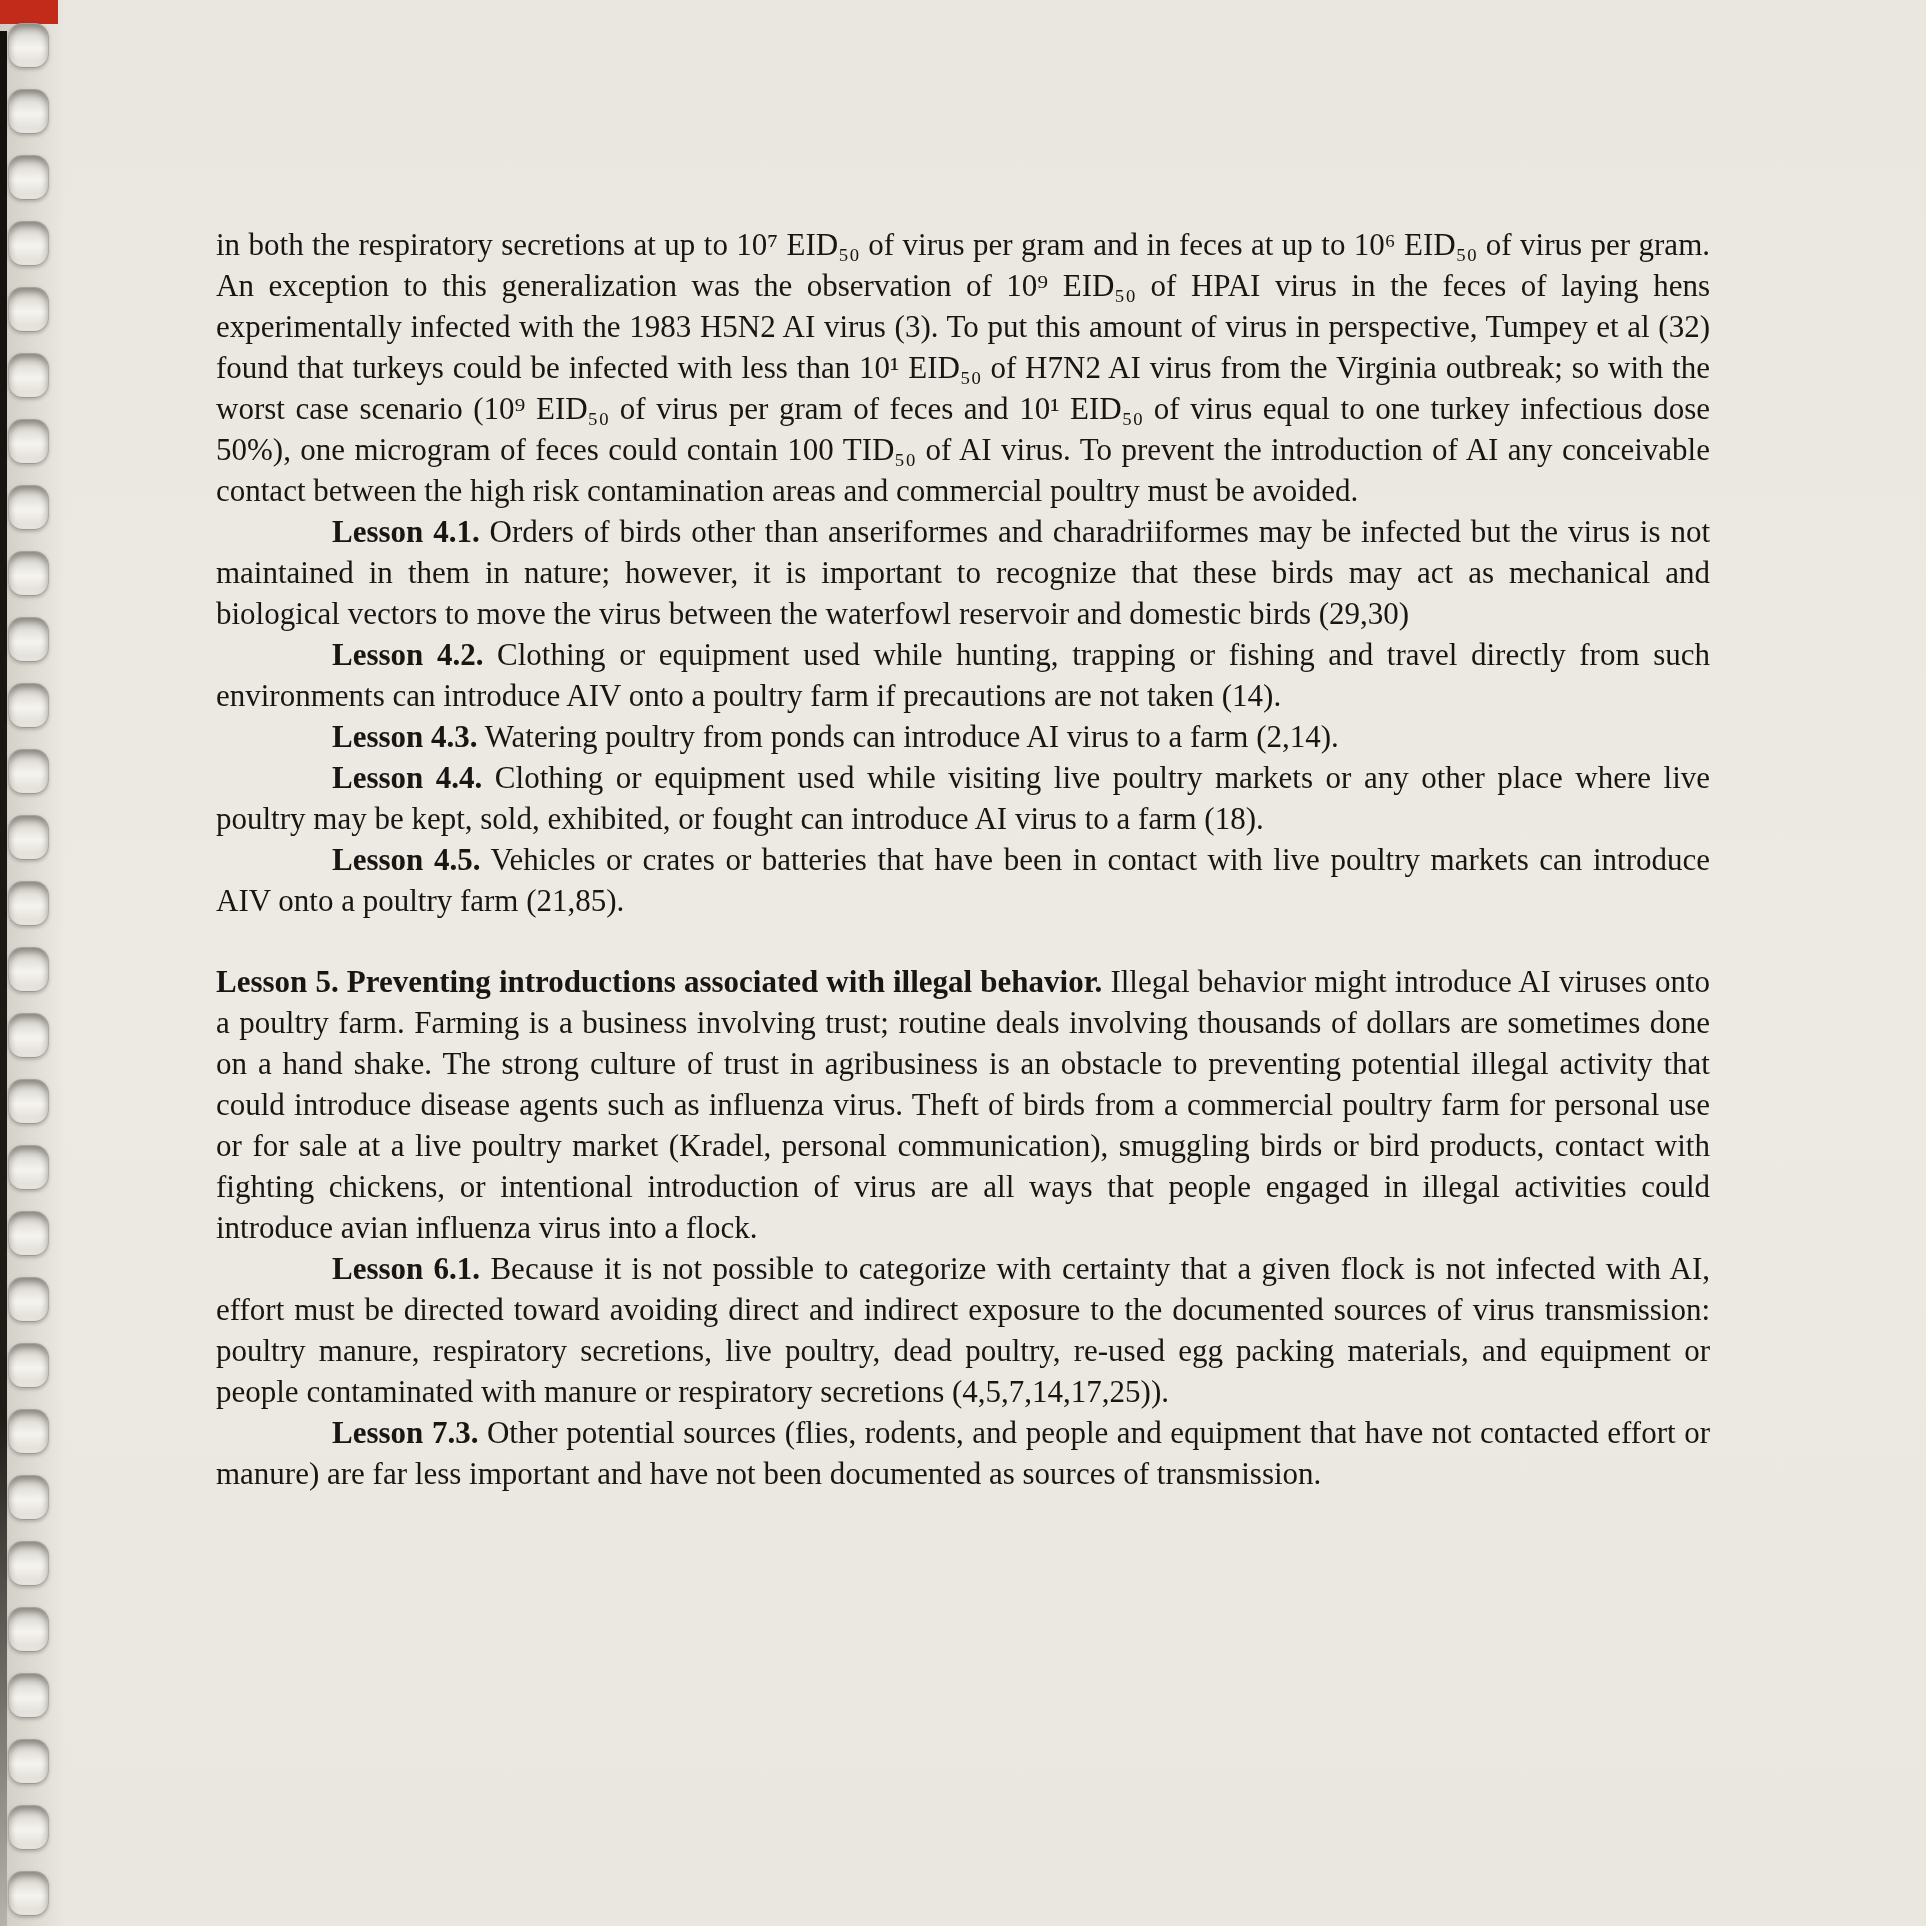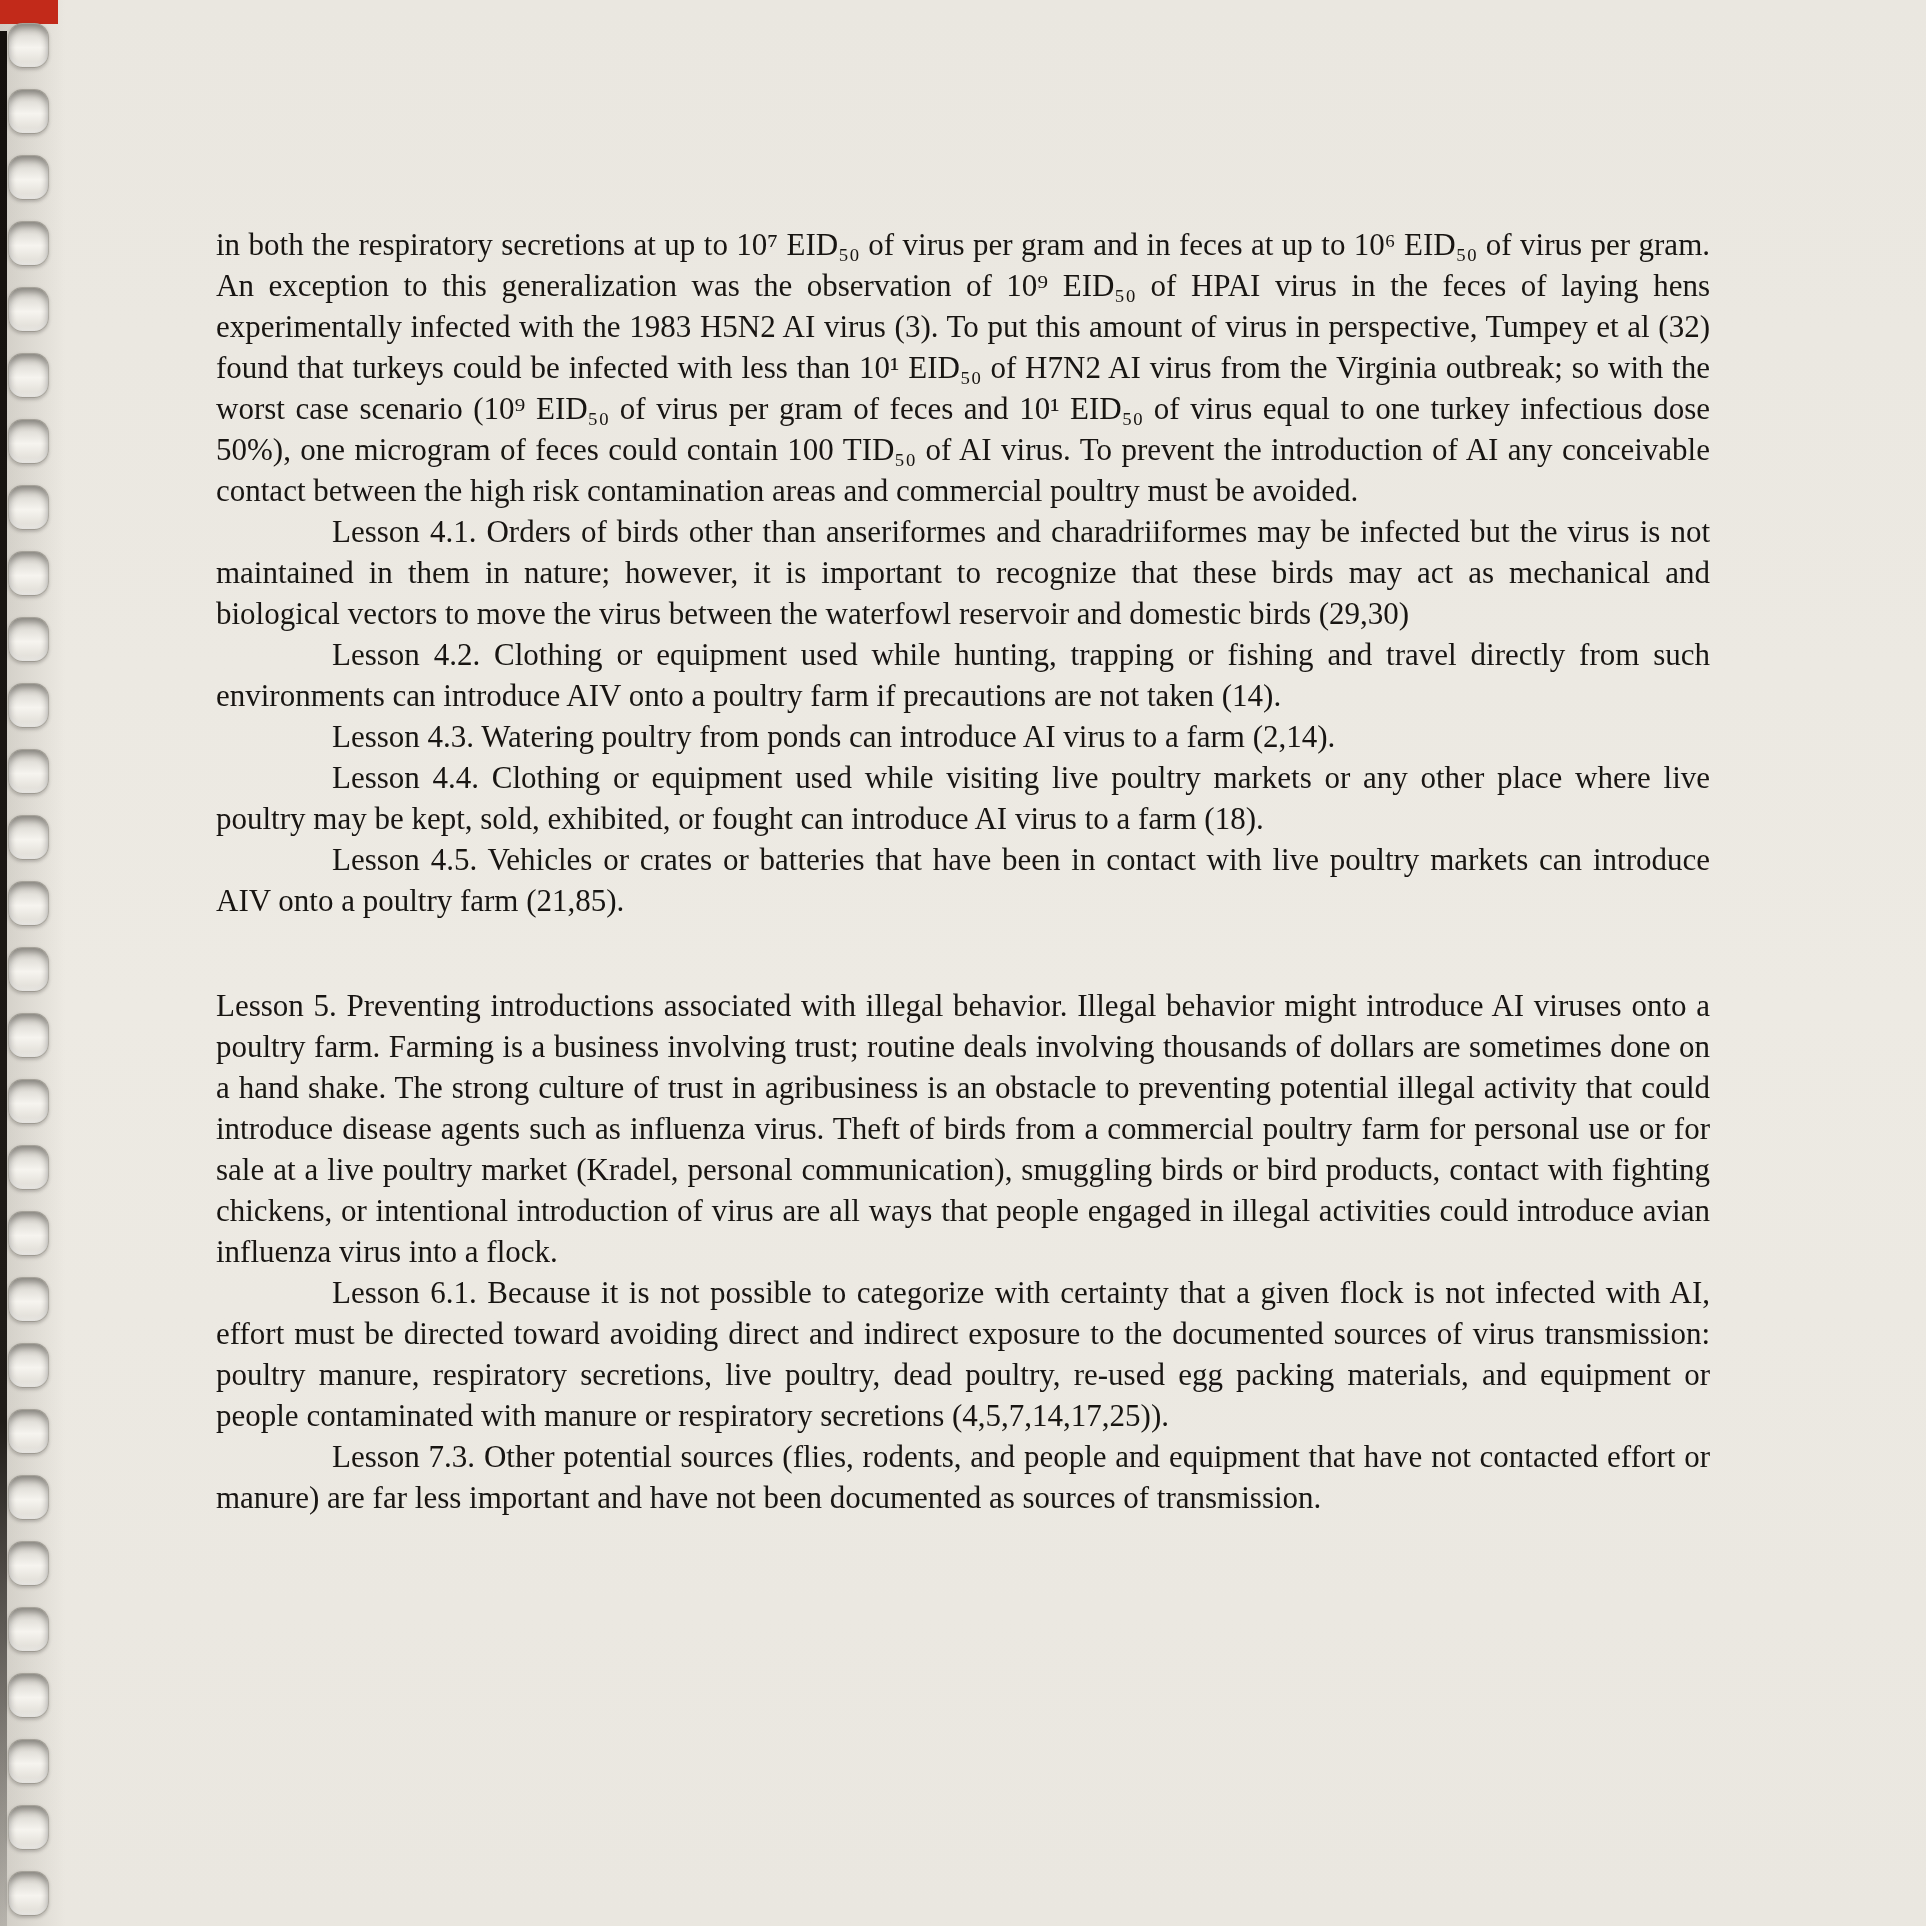--- a/index.html
+++ b/index.html
@@ -38,22 +38,22 @@
     position: absolute; left: 0; top: 0; width: 58px; height: 24px;
     background: #c22a1a;
   }
   .text-block {
     position: absolute; left: 216px; top: 224px; width: 1494px;
     text-align: justify;
     font-size: 31px; line-height: 41px;
   }
   .para { margin: 0; }
   .para.indent { text-indent: 116px; }
-  .para.spaced { margin-top: 64px; }
-  .lead { font-weight: normal; }
+  .para.spaced { margin-top: 40px; }
+  .lead { font-weight: bold; }
 </style>
 </head>
 <body>
 
 <div class="scan">
   <div class="binding-shade"></div>
   <div class="edge-left"></div>
   <div class="red-mark"></div>
   <div class="binding-rail">
       <div class="hole"></div>

